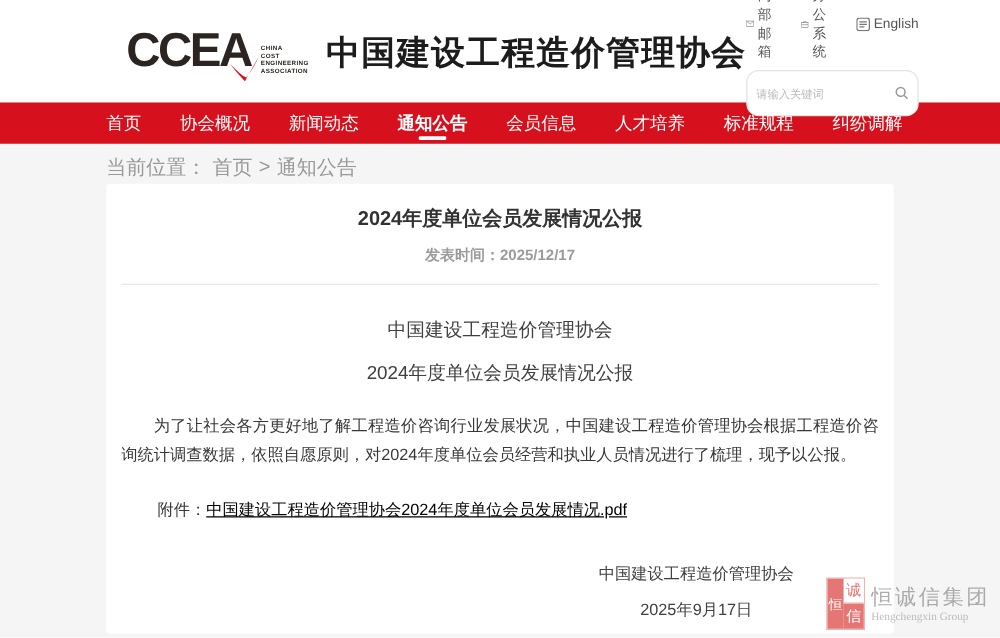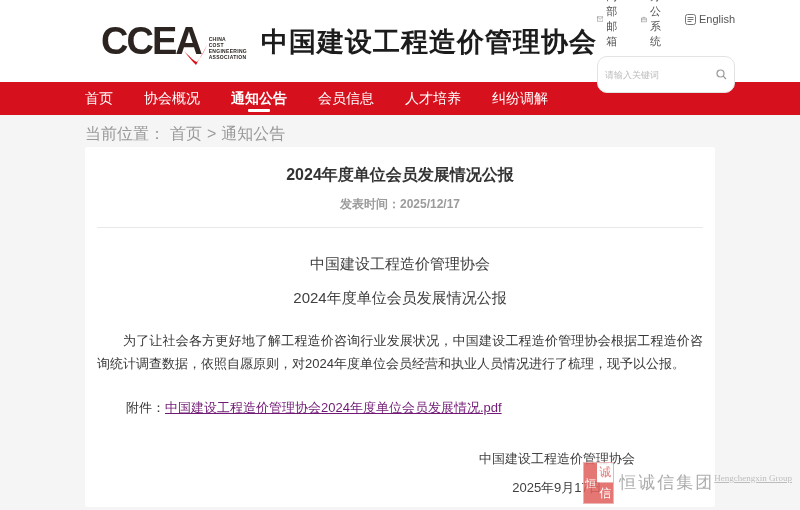--- a/index.html
+++ b/index.html
@@ -77,21 +77,21 @@
   .publish-time { text-align:center; font-size:12px; color:#9b9b9b; font-weight:700; margin-top:10px; }
   .title-divider { border-bottom:1px solid #e9e9e9; margin:14px 12px 0 12px; }
   .doc-heading { text-align:center; font-size:15px; color:#404040; }
   .doc-heading.first { margin-top:27px; }
   .doc-heading.second { margin-top:15px; }
   .article-paragraph {
     margin:21px 12px 0 12px; font-size:13px; color:#383838; line-height:23px;
     text-indent:2em; text-align:justify;
   }
   .attachment-row { margin:24px 0 0 41px; font-size:13px; color:#383838; }
-  .attachment-link { color:#701a75; text-decoration:underline; cursor:pointer; }
+  .attachment-link { color:#000000; text-decoration:underline; cursor:pointer; }
   .signature-block {
     margin:33px 58px 0 auto; width:200px; text-align:center;
     font-size:13px; color:#404040;
   }
   .signature-date { margin-top:11px; }
 
   
   .watermark {
     position:absolute; right:8px; bottom:6px;
     display:flex; align-items:center; gap:5px; opacity:.85;
@@ -106,28 +106,28 @@
   }
   .seal-tr {
     background:#fff; color:#e05f5c; display:flex; align-items:center; justify-content:center;
     font-size:12px; border-bottom:1px solid #eaa7a7; font-family:"Liberation Serif",serif;
   }
   .seal-br {
     background:#e05f5c; color:#fff; display:flex; align-items:center; justify-content:center;
     font-size:12px; font-family:"Liberation Serif",serif;
   }
   .seal-right { display:grid; grid-template-rows:1fr 1fr; }
-  .wm-text { display:flex; flex-direction:row; }
+  .wm-text { display:flex; flex-direction:column; }
   .wm-name {
     font-family:"Liberation Serif","DejaVu Serif",serif;
     font-size:17px; color:#9e9e9e; letter-spacing:2px; line-height:20px;
   }
   .wm-name-en {
     font-family:"Liberation Serif","DejaVu Serif",serif;
-    font-size:9px; color:#b3b3b3; line-height:11px;text-decoration:underline;
+    font-size:9px; color:#b3b3b3; line-height:11px;
   }
 </style>
 </head>
 <body>
 
 <div class="site-header">
   <div class="logo-group">
     <div class="logo-acronym">
       <span>CCEA</span>
       <svg class="logo-swoosh" viewBox="0 0 26 22">
@@ -178,23 +178,25 @@
           <line x1="7.2" y1="7.2" x2="10" y2="10" stroke="#999" stroke-width="1.2"></line>
         </svg>
       </span>
     </div>
   </div>
 </div>
 
 <div class="main-nav">
   <div class="nav-item">首页</div>
   <div class="nav-item">协会概况</div>
+  <div class="nav-item">新闻动态</div>
   <div class="nav-item active">通知公告</div>
   <div class="nav-item">会员信息</div>
   <div class="nav-item">人才培养</div>
+  <div class="nav-item">标准规程</div>
   <div class="nav-item">纠纷调解</div>
 </div>
 
 <div class="breadcrumb">
   <span>当前位置：</span>
   <span class="crumb-link">首页</span>
   <span>&gt;</span>
   <span class="crumb-link">通知公告</span>
 </div>
 

